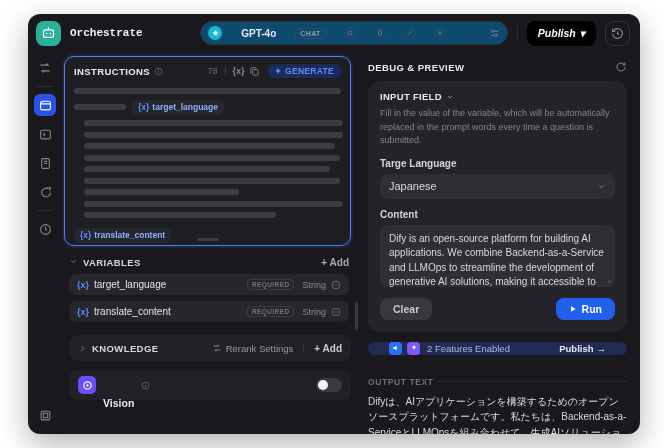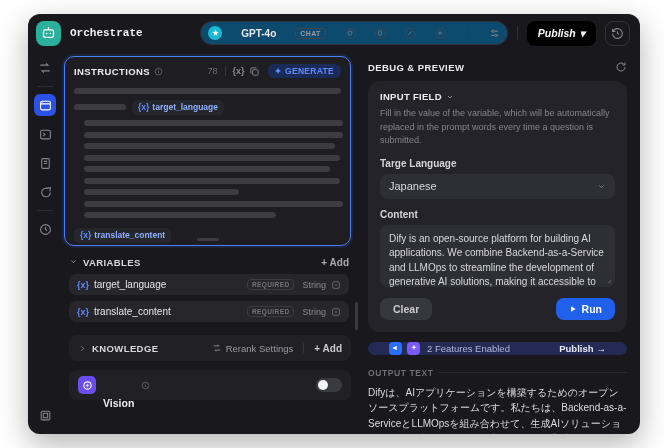--- a/index.html
+++ b/index.html
@@ -92,21 +92,21 @@
   .btn-row { margin-top:11px; display:flex; align-items:center; }
   .clear-btn { background:#37373e; border-radius:8px; padding:5px 13px; font-size:10.5px; font-weight:600; color:#c9c9ce; cursor:pointer; }
   .run-btn { background:#2160eb; border-radius:8px; padding:5px 13px; font-size:10.5px; font-weight:700; color:#fff; display:flex; align-items:center; gap:5px; cursor:pointer; }
 
   .features-bar { margin-top:10px; background:#232b55; border-radius:8px; height:23px; display:flex; align-items:center; padding:0 21px; gap:5px; cursor:pointer; }
   .feat-ic1 { width:13px; height:13px; border-radius:4px; background:#2970ff; color:#fff; display:flex; align-items:center; justify-content:center; }
   .feat-ic2 { width:13px; height:13px; border-radius:4px; background:#7a5af8; color:#fff; display:flex; align-items:center; justify-content:center; }
   .feat-text { font-size:9.5px; color:#aeb6dd; margin-left:2px; }
   .manage { font-size:9.5px; font-weight:700; color:#e6e9f6; display:flex; align-items:center; gap:3px; }
 
-  .out-head { margin-top:13px; display:flex; align-items:center; gap:4px; }
+  .out-head { margin-top:22px; display:flex; align-items:center; gap:4px; }
   .out-title { font-size:8.5px; font-weight:800; color:#6e6e77; letter-spacing:.6px; }
   .out-line { flex:1; height:1px; background:#2a2a30; }
   .out-text { margin-top:7px; font-size:10px; color:#dcdcdf; line-height:1.55; }
 
   svg { display:block; }
 </style>
 </head>
 <body>
 
 <div class="window">

